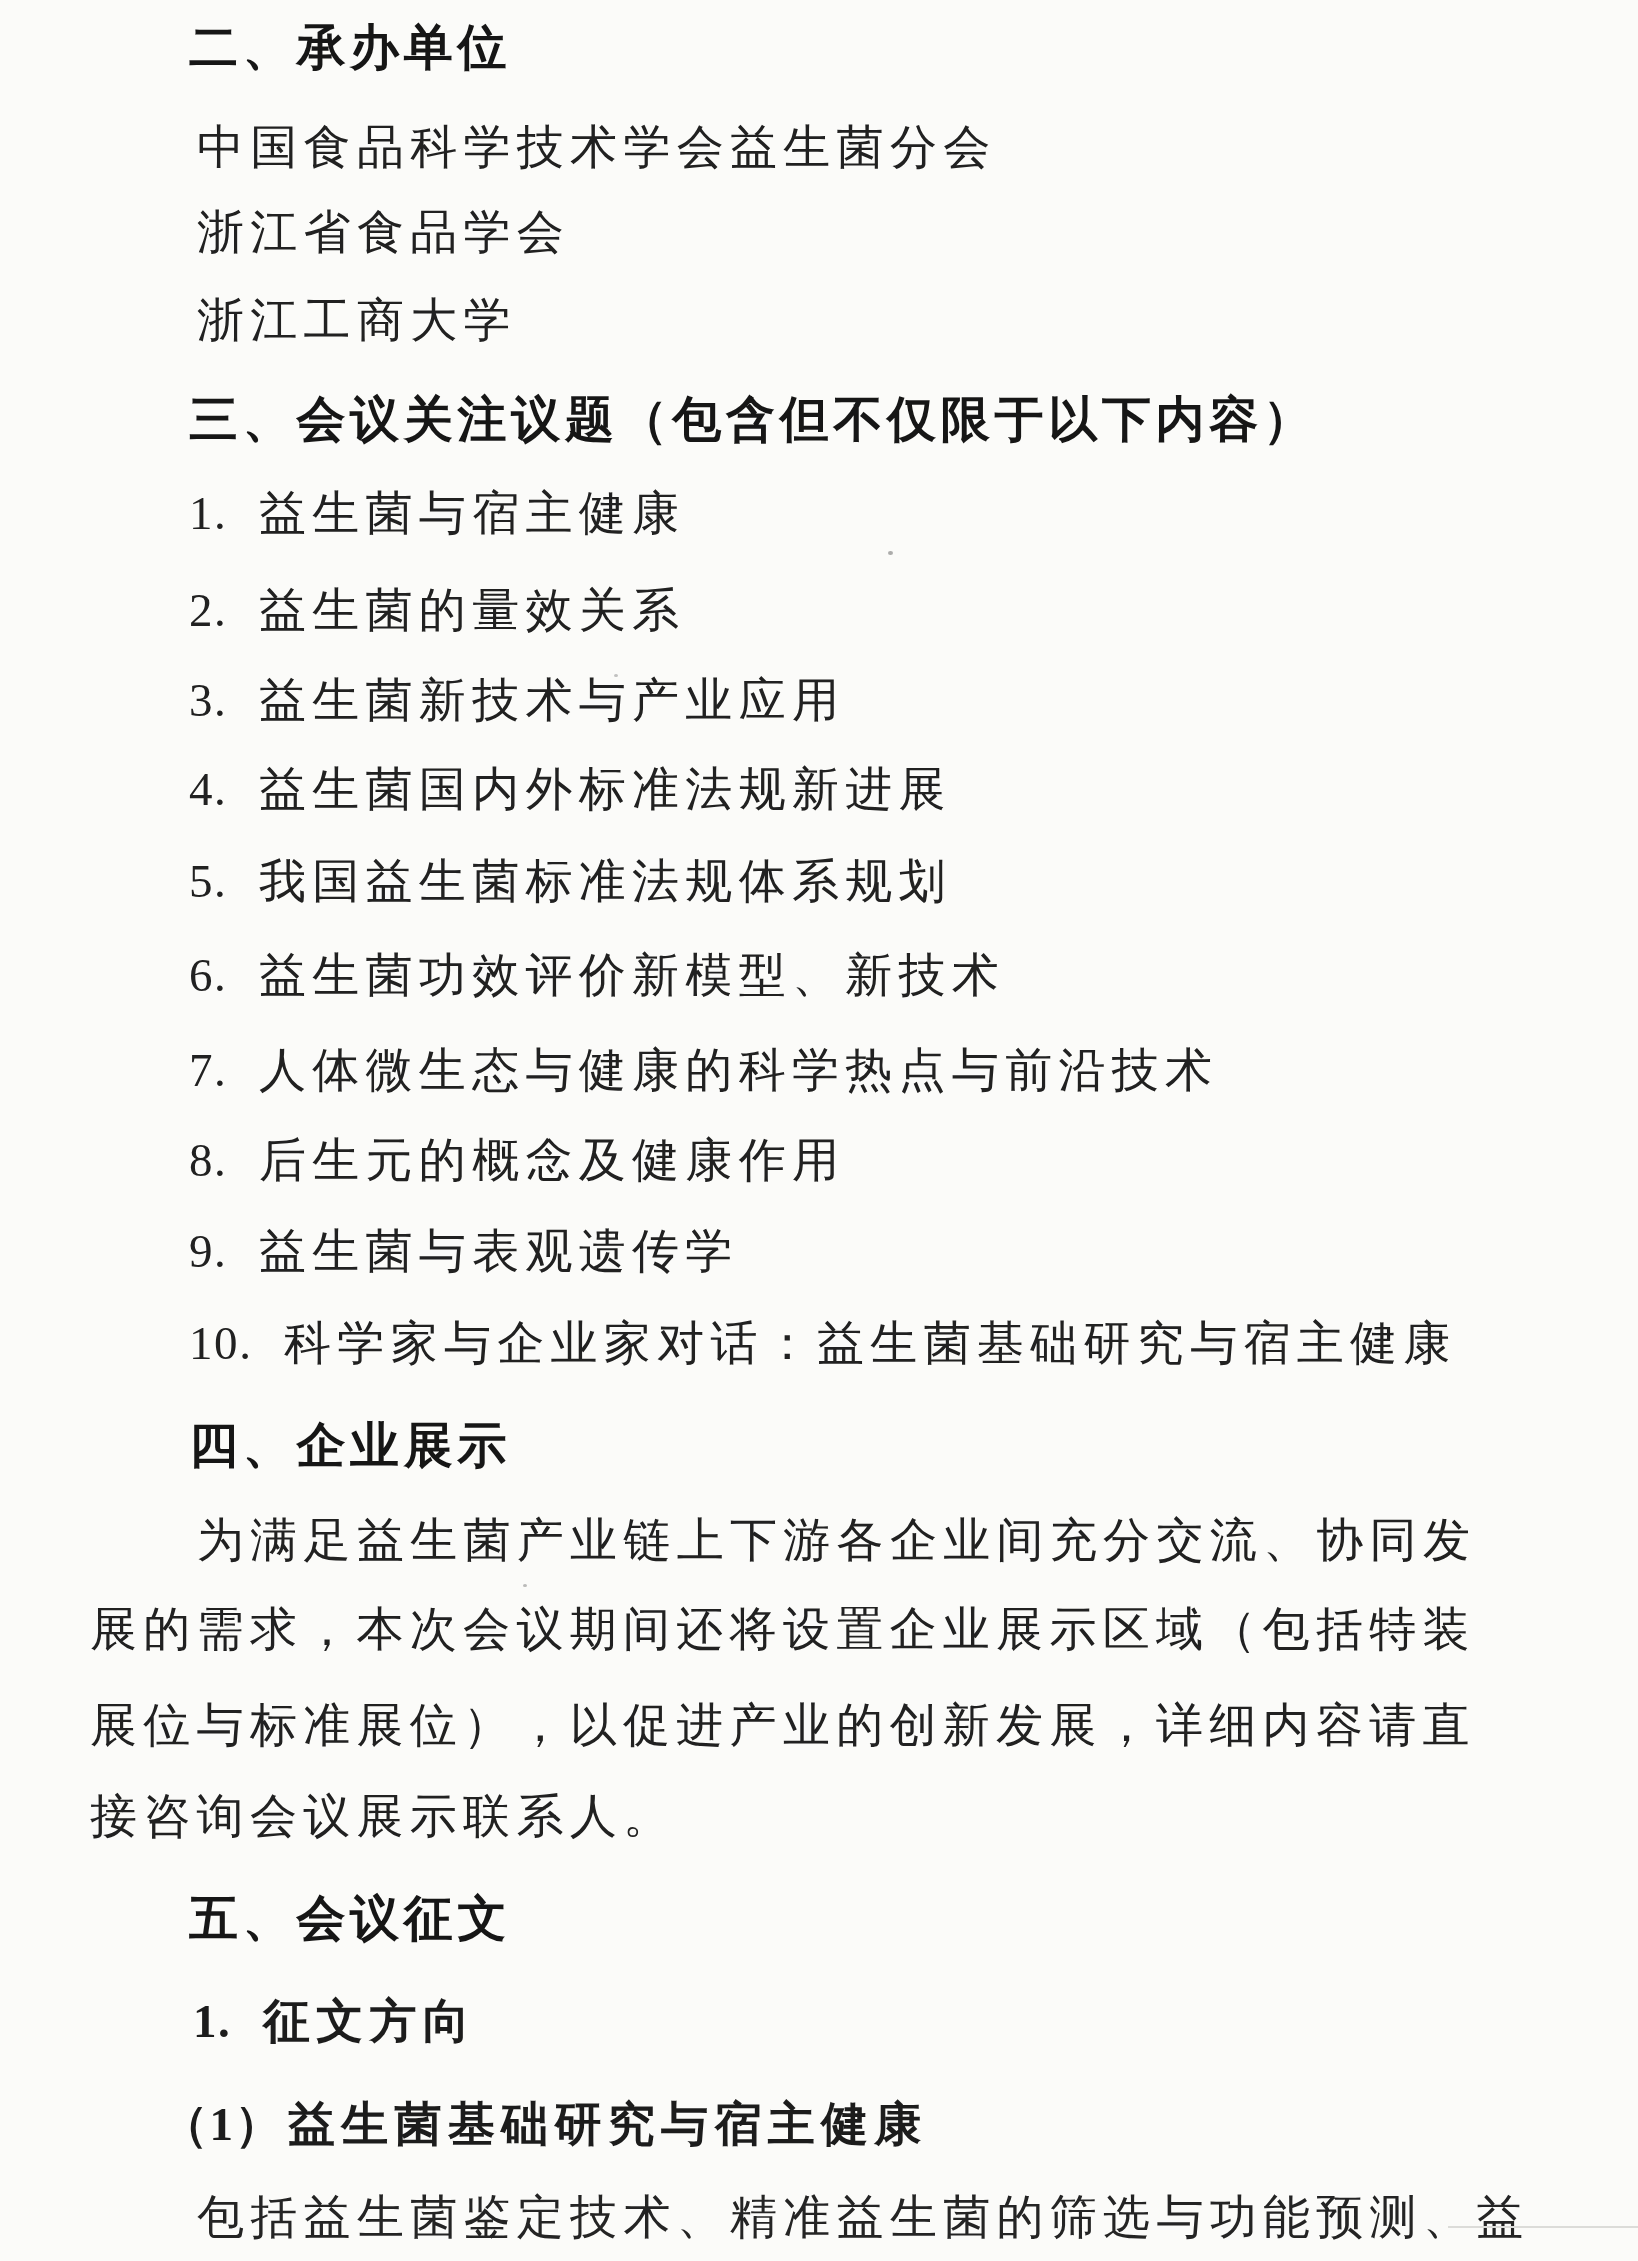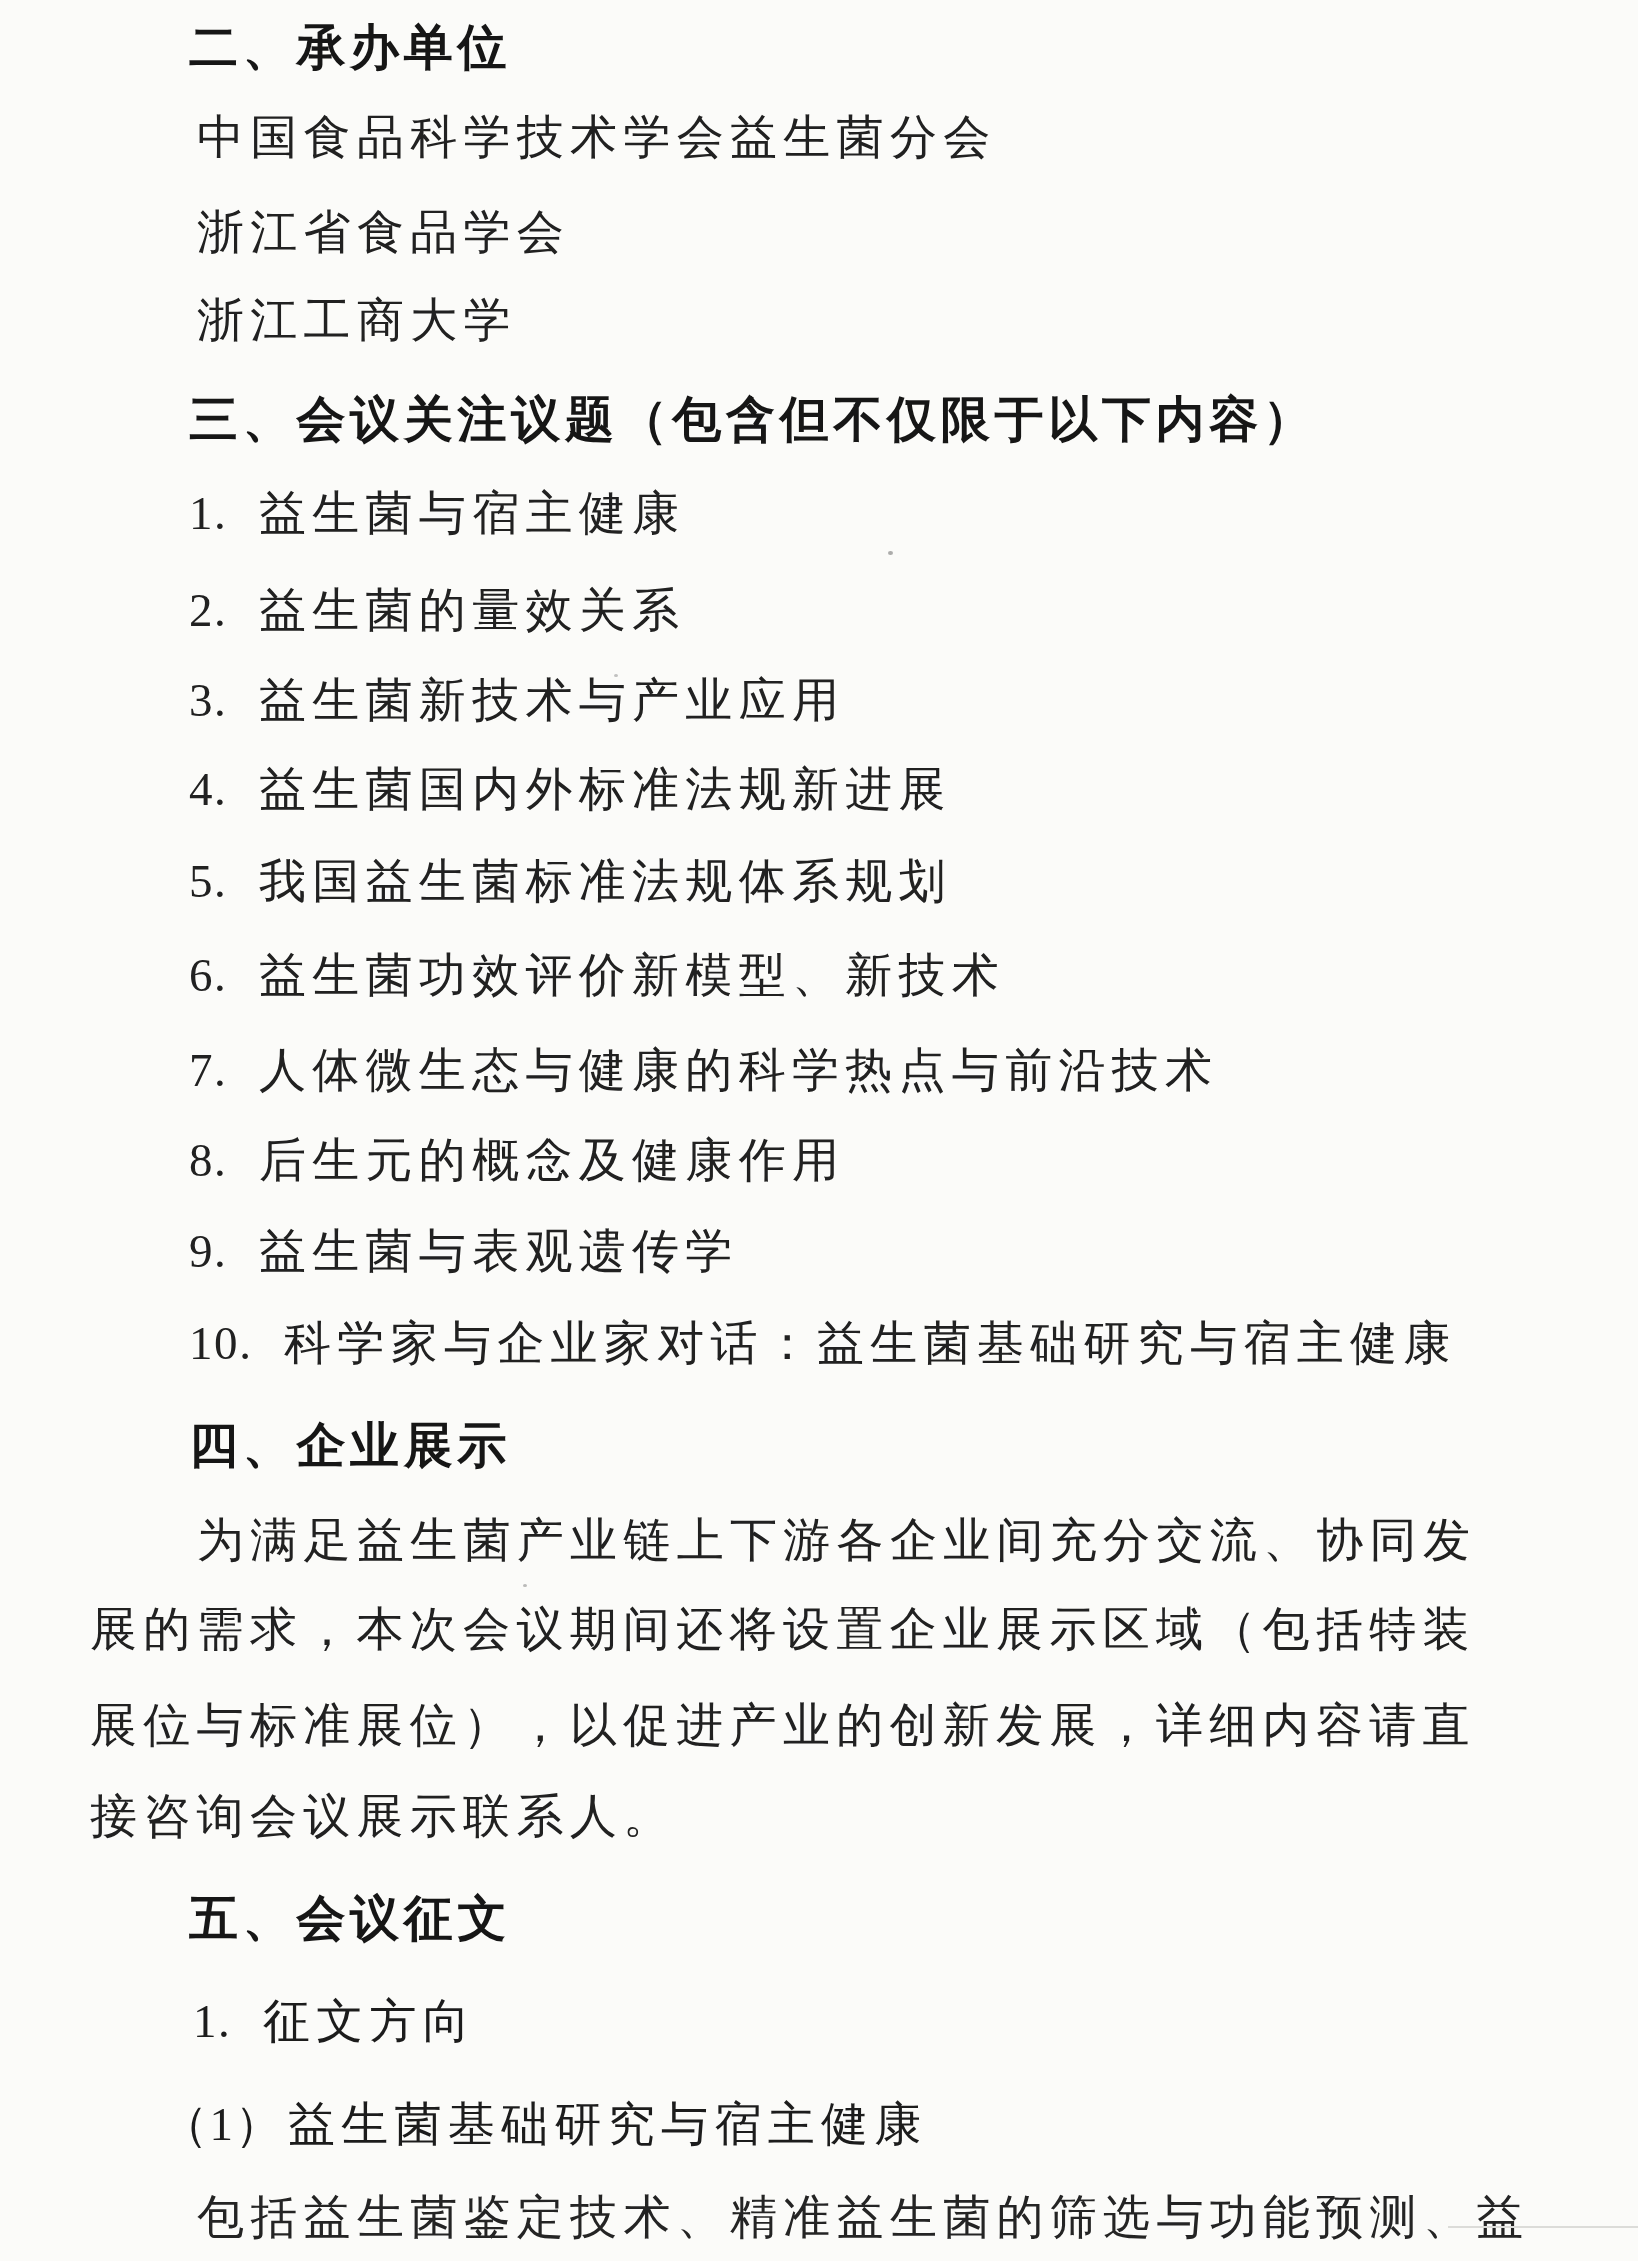--- a/index.html
+++ b/index.html
@@ -30,21 +30,21 @@
     letter-spacing:4.7px;
     color:#161616;
   }
   .flush{left:90px;}
   .indent2{left:197px;}
   .num{
     display:inline-block;
     margin-right:31.5px;
     letter-spacing:1.6px;
   }
-  .kai{font-weight:400;color:#1c1c1c;}
+  .kai{font-weight:700;color:#1c1c1c;}
   .kai-light{font-weight:500;color:#242424;}
   .dnum{display:inline-block;margin-right:4.7px;letter-spacing:1.6px;}
   .speck{
     position:absolute;
     background:#6b6b6b;
     border-radius:50%;
     opacity:.55;
   }
   .scan-line{
     position:absolute;
@@ -52,21 +52,21 @@
     background:#dcdcd9;
   }
 </style>
 </head>
 <body>
 
 <div class="page">
 
   <div class="line heading" style="top:1.6px">二、承办单位</div>
 
-  <div class="line indent2" style="top:92px">中国食品科学技术学会益生菌分会</div>
+  <div class="line indent2" style="top:102px">中国食品科学技术学会益生菌分会</div>
   <div class="line indent2" style="top:187px">浙江省食品学会</div>
   <div class="line indent2" style="top:275px">浙江工商大学</div>
 
   <div class="line heading" style="top:374px">三、会议关注议题（包含但不仅限于以下内容）</div>
 
   <div class="line" style="top:468px">
     <span class="num">1.</span><span>益生菌与宿主健康</span>
   </div>
   <div class="line" style="top:565px">
     <span class="num">2.</span><span>益生菌的量效关系</span>

